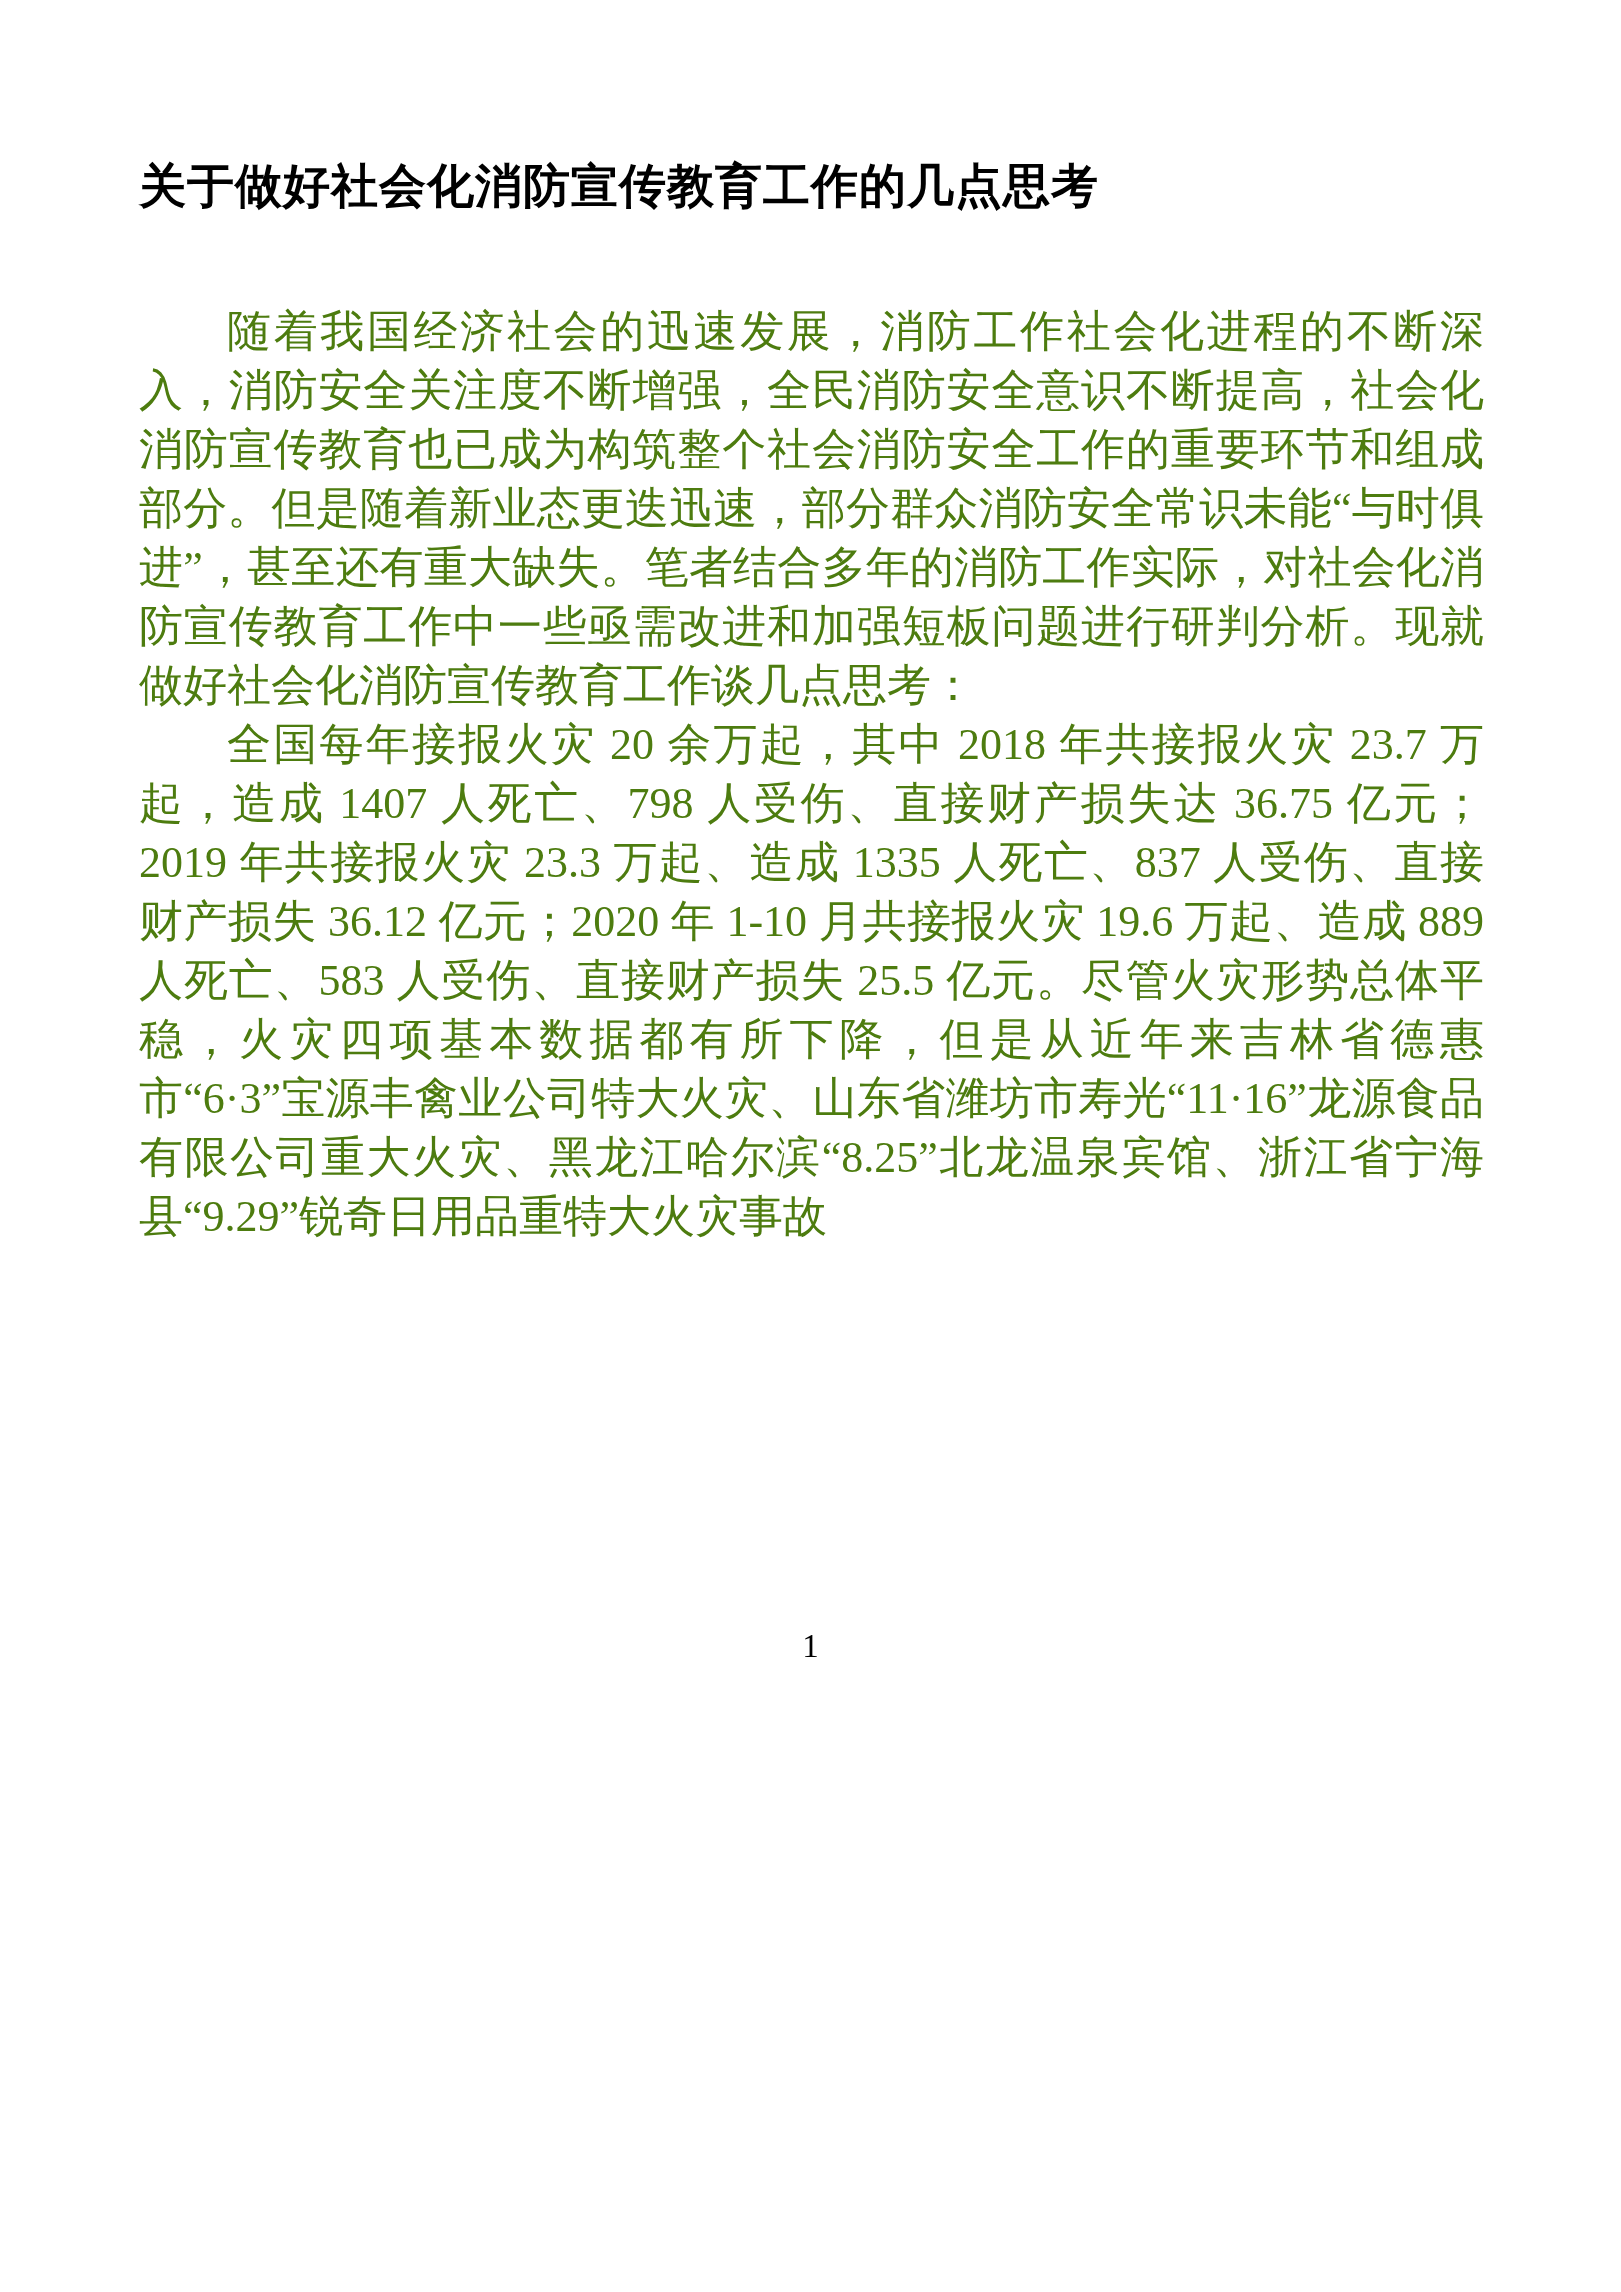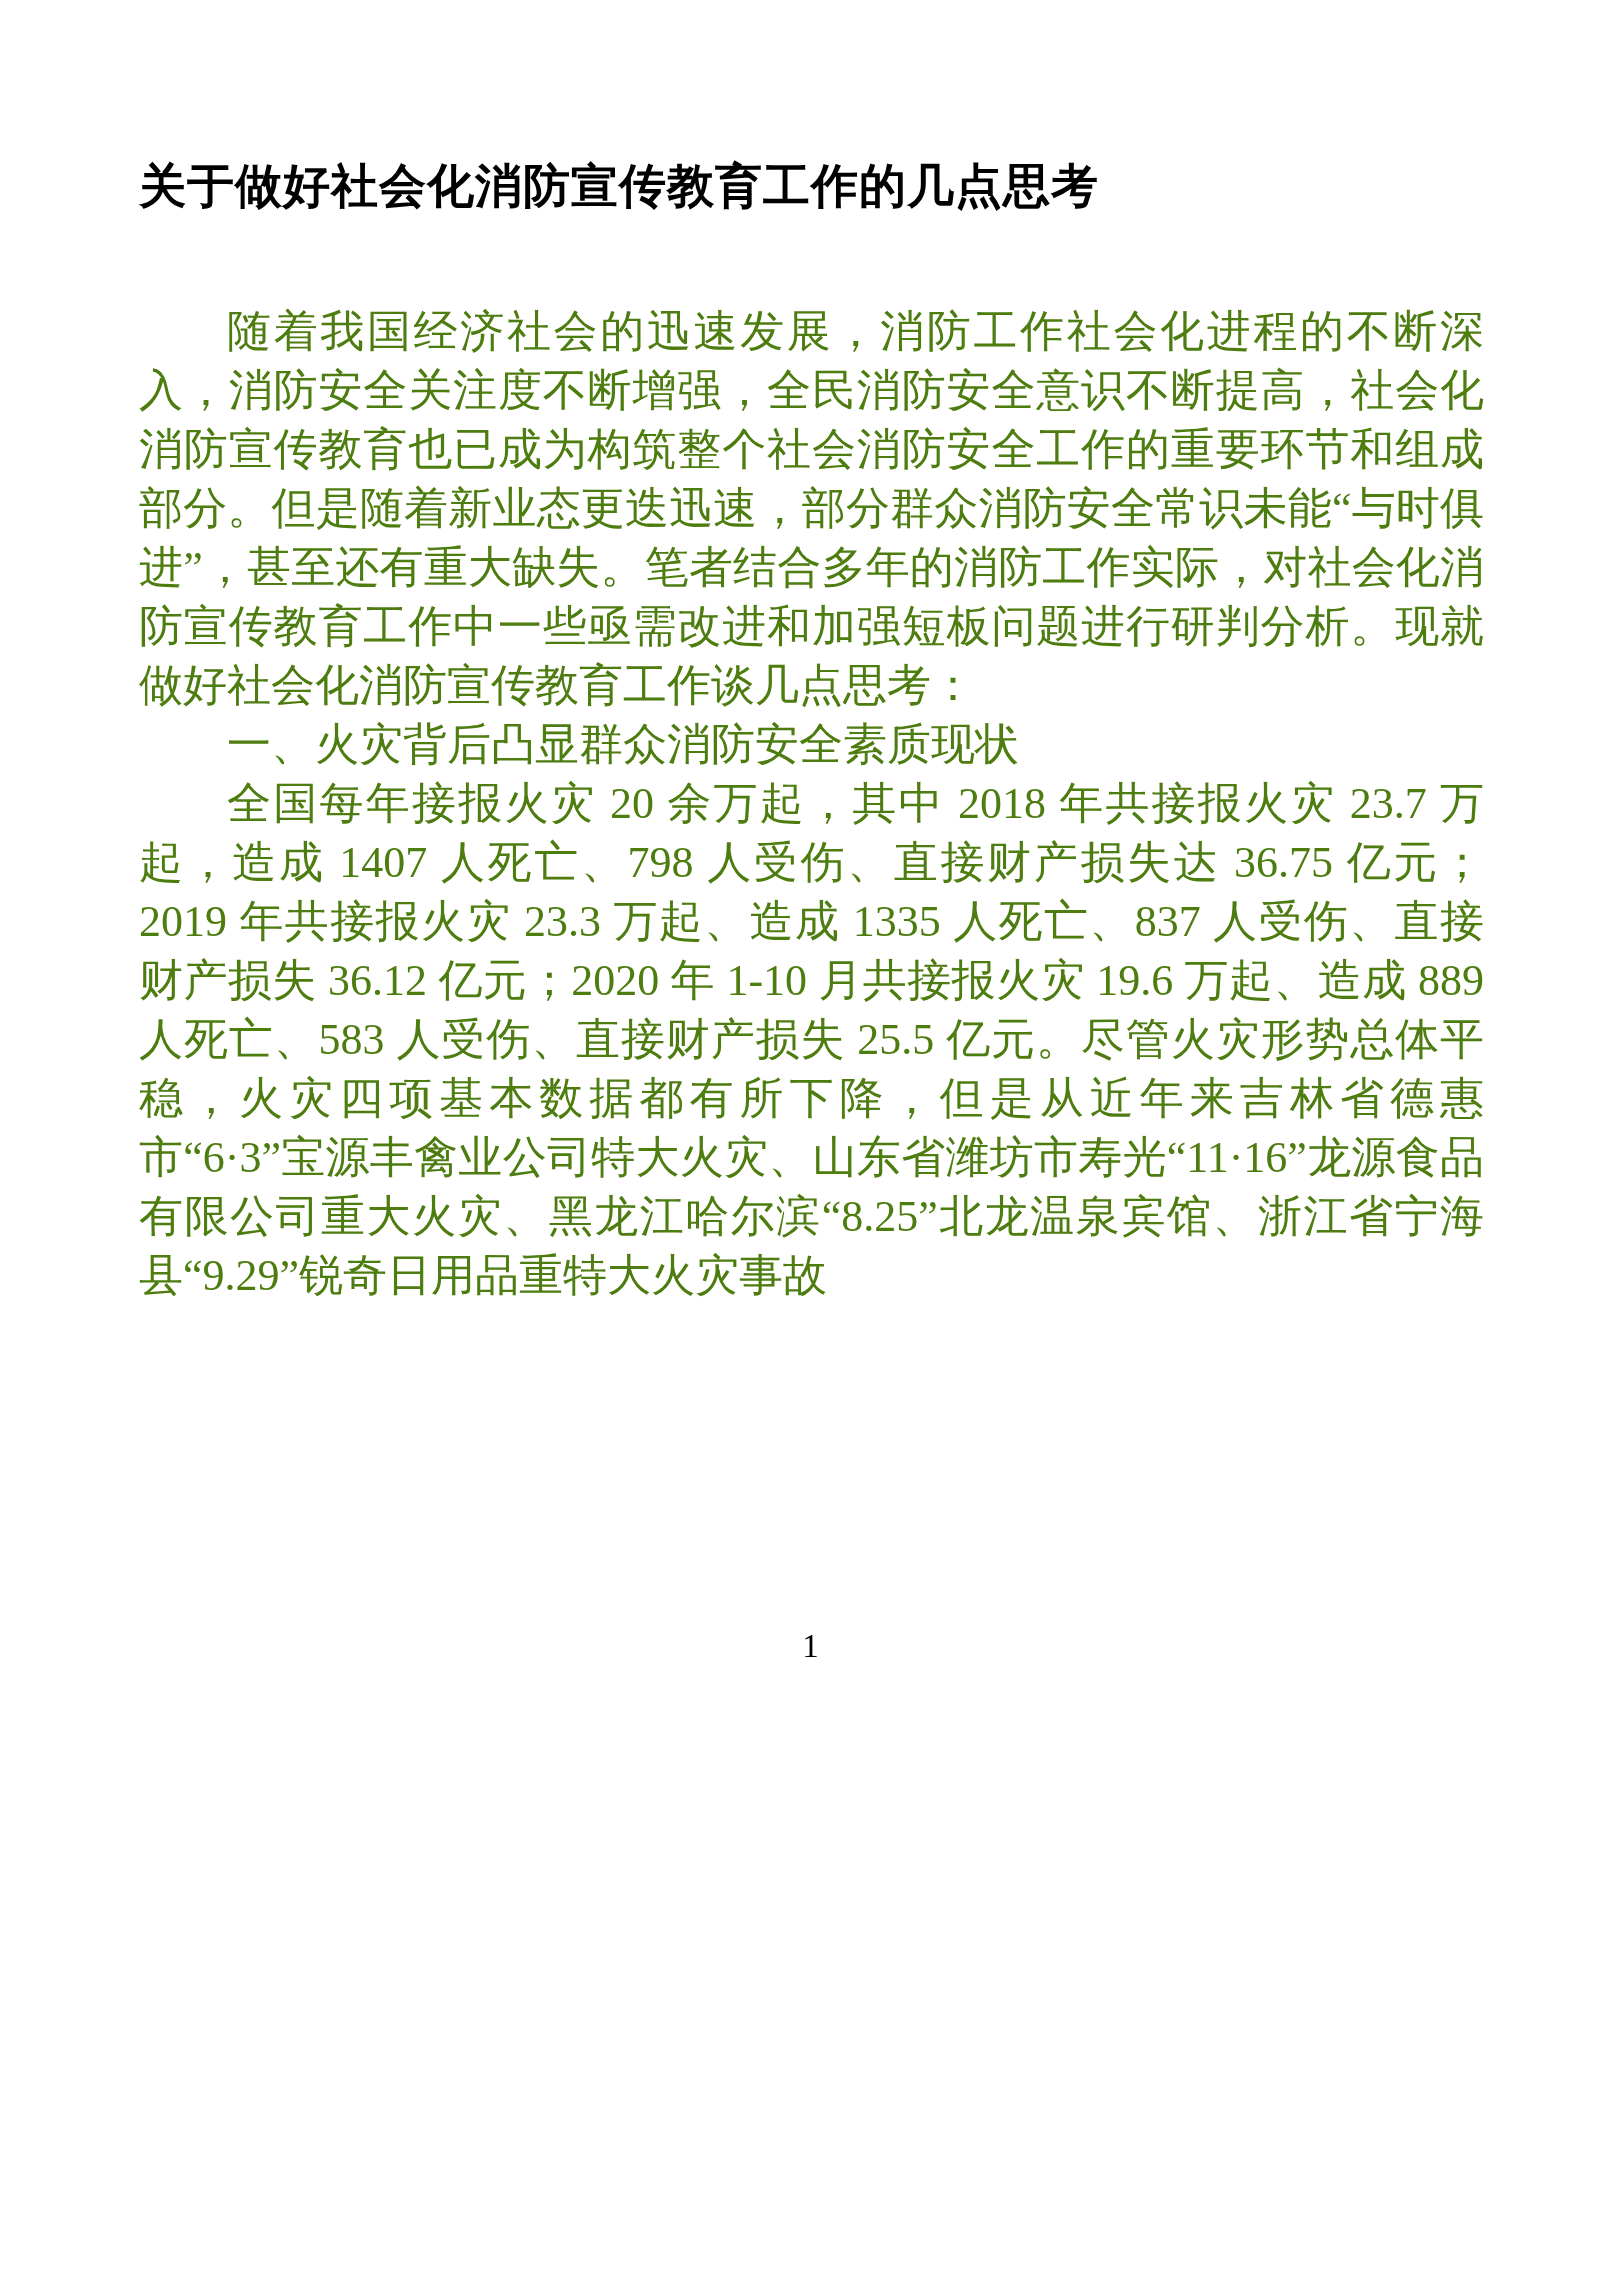--- a/index.html
+++ b/index.html
@@ -68,21 +68,20 @@
 <body>
 
 <div class="page">
   <div class="content">
 
     <h1 class="doc-title">关于做好社会化消防宣传教育工作的几点思考</h1>
 
     <div class="doc-body">
       <p class="para">随着我国经济社会的迅速发展，消防工作社会化进程的不断深入，消防安全关注度不断增强，全民消防安全意识不断提高，社会化消防宣传教育也已成为构筑整个社会消防安全工作的重要环节和组成部分。但是随着新业态更迭迅速，部分群众消防安全常识未能“与时俱进”，甚至还有重大缺失。笔者结合多年的消防工作实际，对社会化消防宣传教育工作中一些亟需改进和加强短板问题进行研判分析。现就做好社会化消防宣传教育工作谈几点思考：</p>
 
-      <p class="para heading">一、火灾背后凸显群众消防安全素质现状</p>
 
       <p class="para">全国每年接报火灾 20 余万起，其中 2018 年共接报火灾 23.7 万起，造成 1407 人死亡、798 人受伤、直接财产损失达 36.75 亿元；2019 年共接报火灾 23.3 万起、造成 1335 人死亡、837 人受伤、直接财产损失 36.12 亿元；2020 年 1-10 月共接报火灾 19.6 万起、造成 889 人死亡、583 人受伤、直接财产损失 25.5 亿元。尽管火灾形势总体平稳，火灾四项基本数据都有所下降，但是从近年来吉林省德惠市“6·3”宝源丰禽业公司特大火灾、山东省潍坊市寿光“11·16”龙源食品有限公司重大火灾、黑龙江哈尔滨“8.25”北龙温泉宾馆、浙江省宁海县“9.29”锐奇日用品重特大火灾事故</p>
     </div>
 
   </div>
 
   <div class="page-number">1</div>
 </div>
 
 

